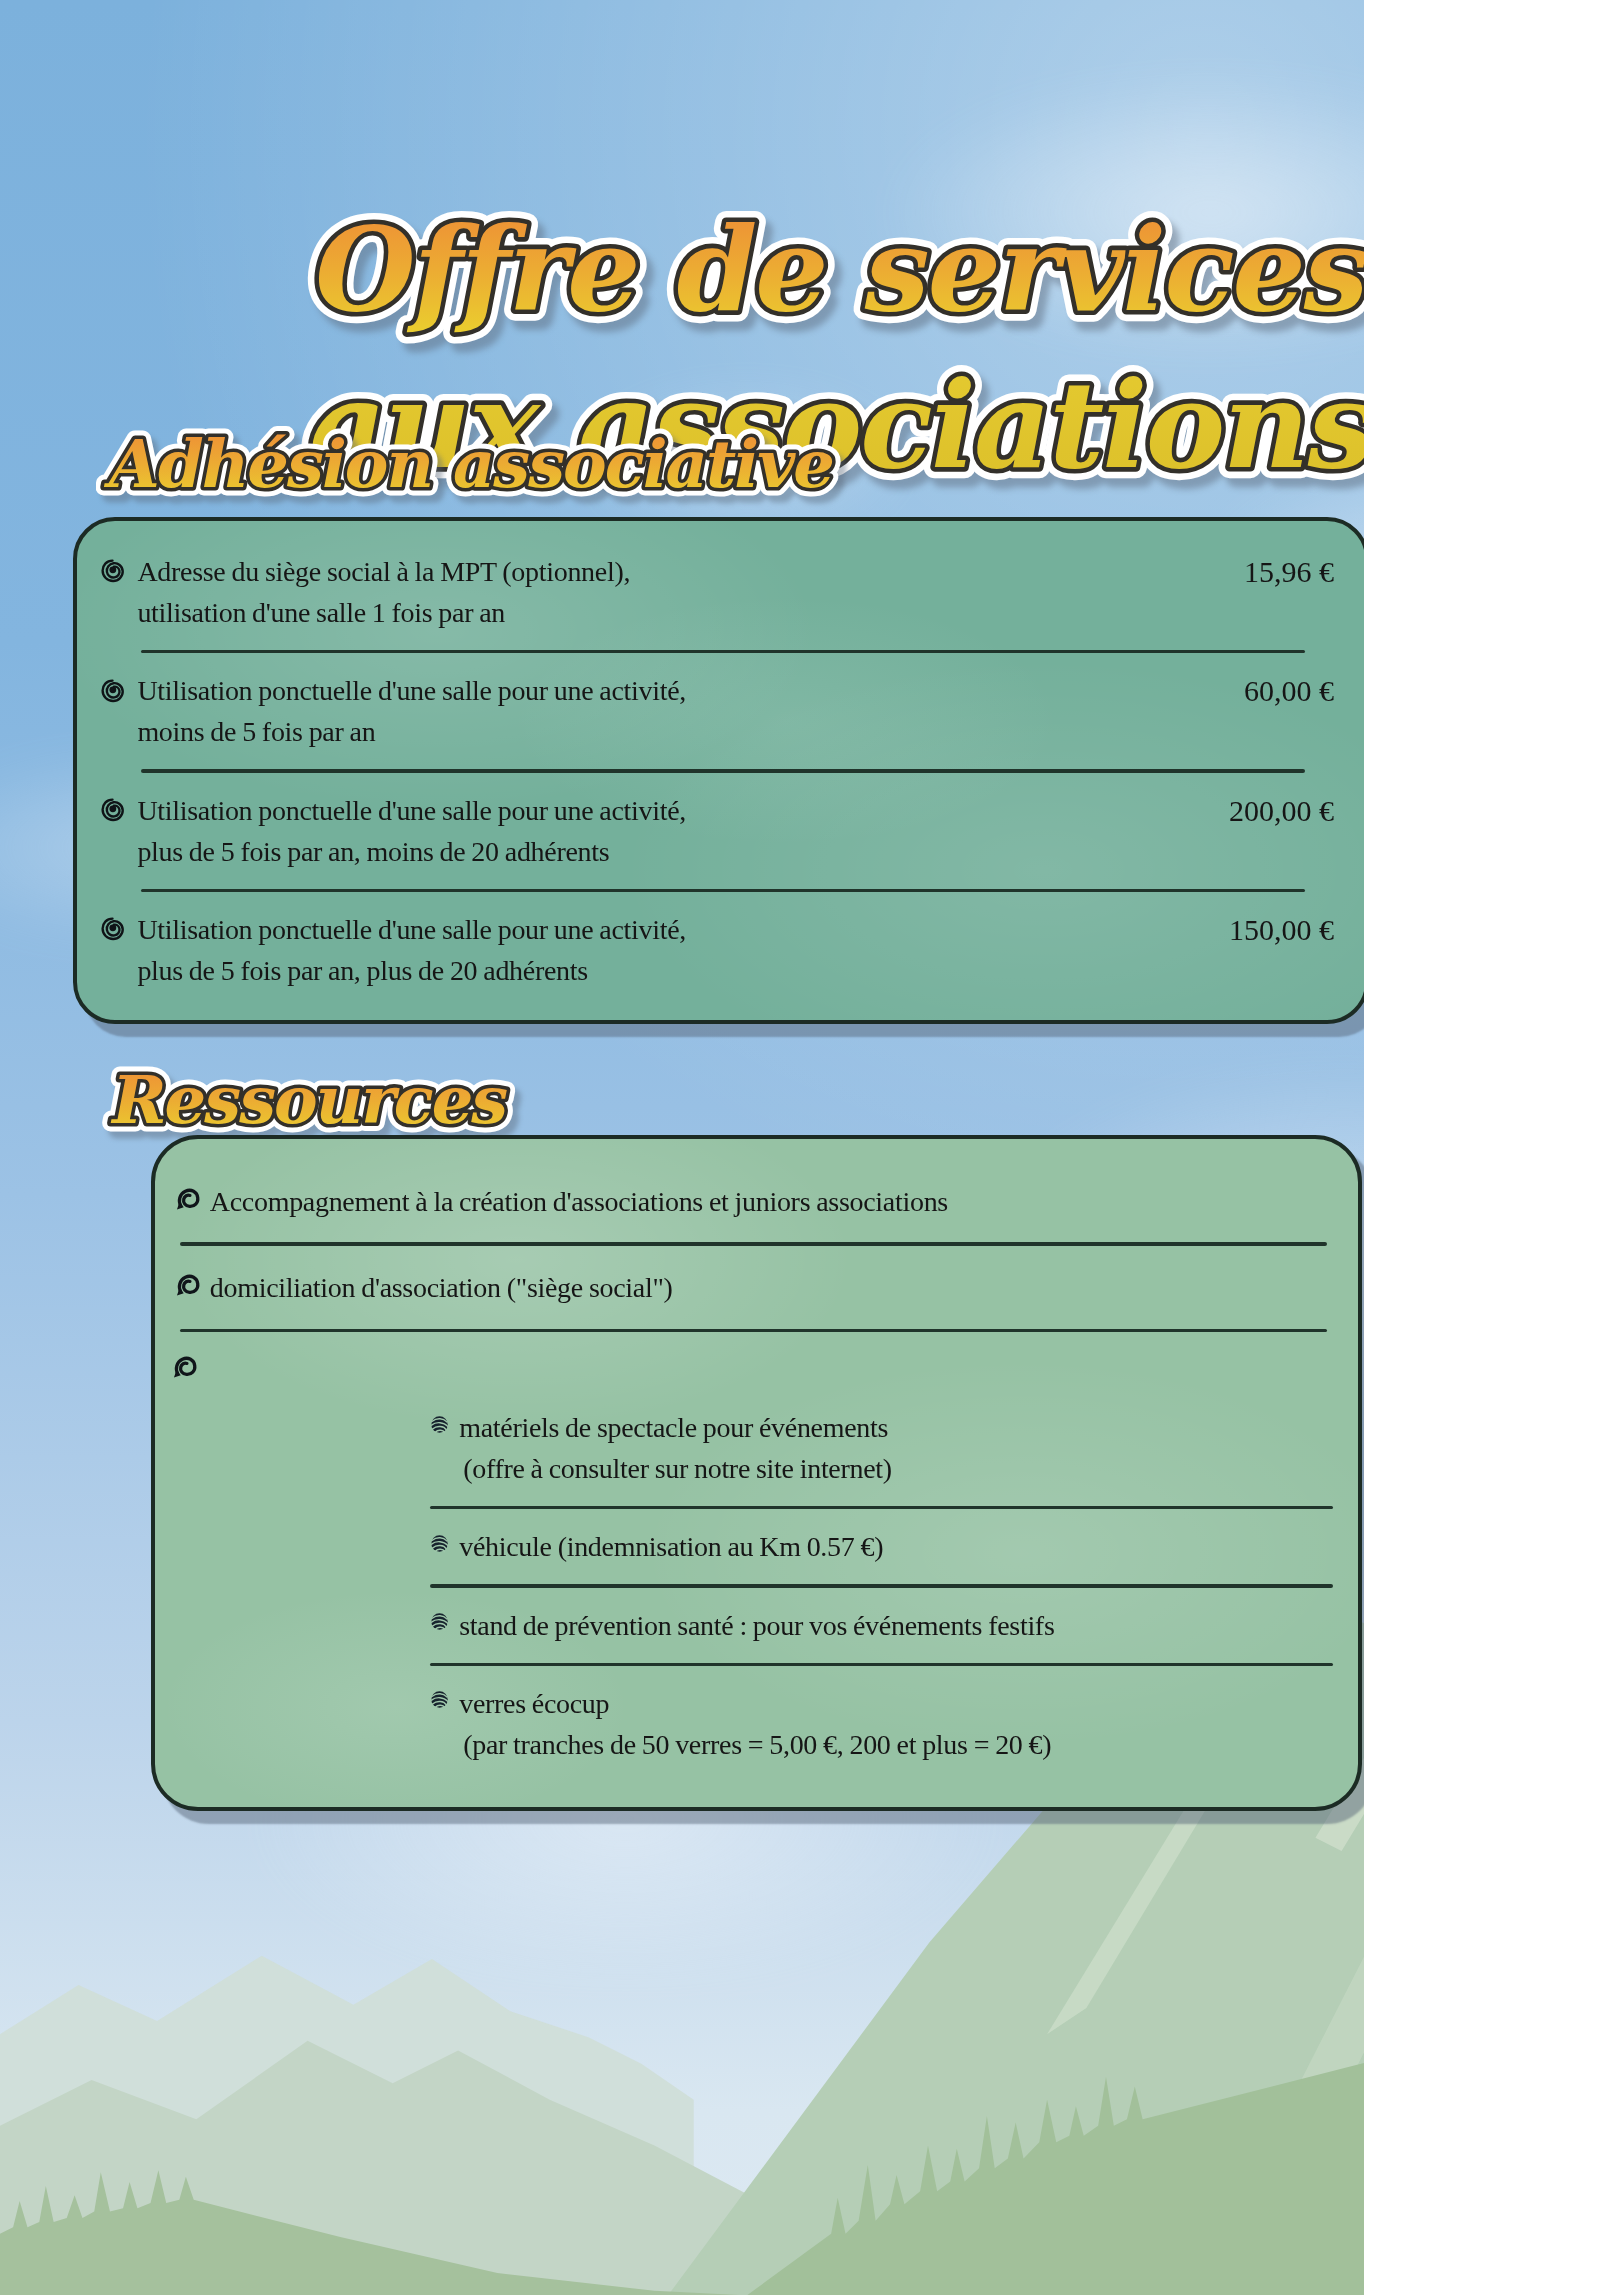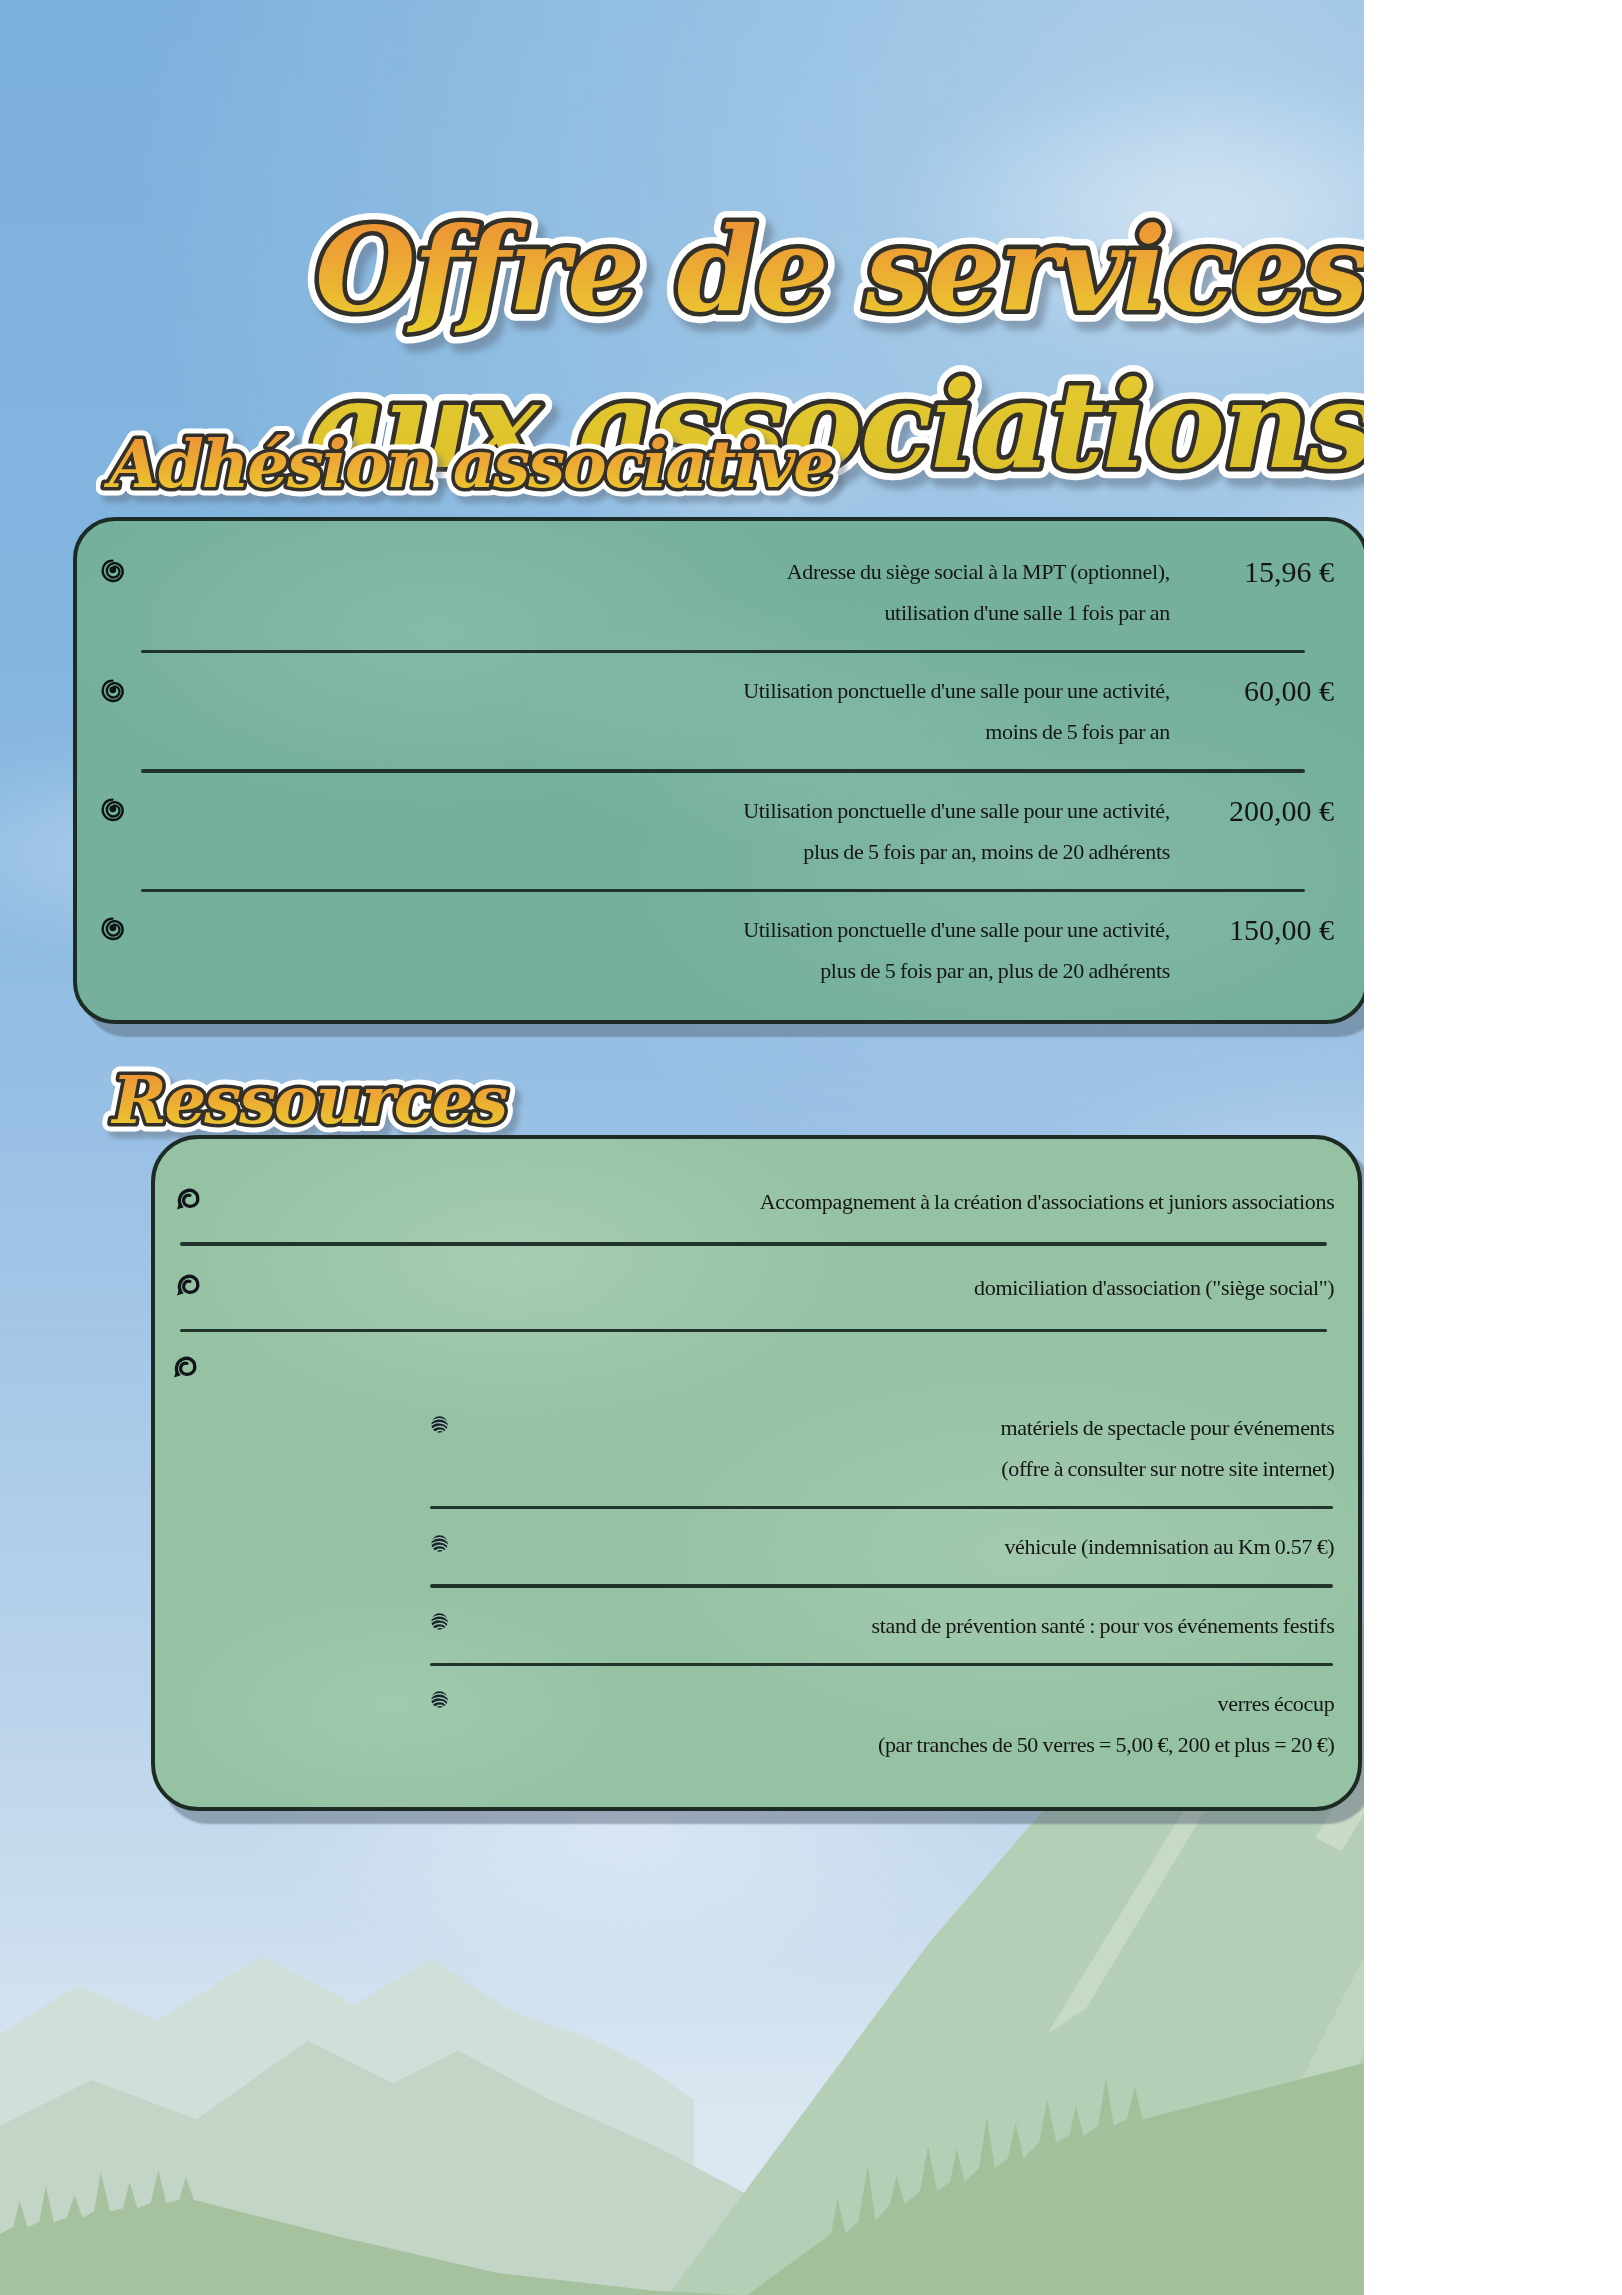--- a/index.html
+++ b/index.html
@@ -66,21 +66,21 @@
     padding:22px 23.6px 26px 17px;
     background-color:#96c2a4;
     background-image:
       radial-gradient(523px 262px at 30% 18%, rgba(255,255,255,.16), transparent 65%),
       radial-gradient(589px 301px at 72% 62%, rgba(255,255,255,.12), transparent 65%),
       radial-gradient(393px 196px at 20% 85%, rgba(229,243,233,.14), transparent 60%);
   }
 
   .row { display:flex; align-items:flex-start; padding:15.7px 0; }
   .row .ic { flex:0 0 auto; margin:5.2px 10.5px 0 3.9px; }
-  .txt { flex:1 1 auto; font-size:22px; line-height:41px; letter-spacing:-0.3px; word-spacing:-0.7px;text-align:right; }
+  .txt { flex:1 1 auto; font-size:28px; line-height:41px; letter-spacing:-0.3px; word-spacing:-0.7px; }
   .price { flex:0 0 164px; text-align:right; font-size:30px; line-height:41px; }
 
   .divider { height:3.3px; background:#20342b; border-radius:2px; }
   .panel-adhesion .divider { margin:1.3px 29.4px 1.3px 47px; }
   .panel-ressources .divider.main { margin:1.3px 7.9px; }
   .panel-ressources .divider.sub  { margin:1.3px 1.3px 1.3px 258px; }
 
   .r-row   { display:flex; align-items:flex-start; padding:19.6px 0; }
   .r-row .ic { flex:0 0 auto; margin:5.2px 9.2px 0 2.6px; }
   .label-row { display:flex; align-items:flex-start; padding:21px 0 9.2px 0; }

